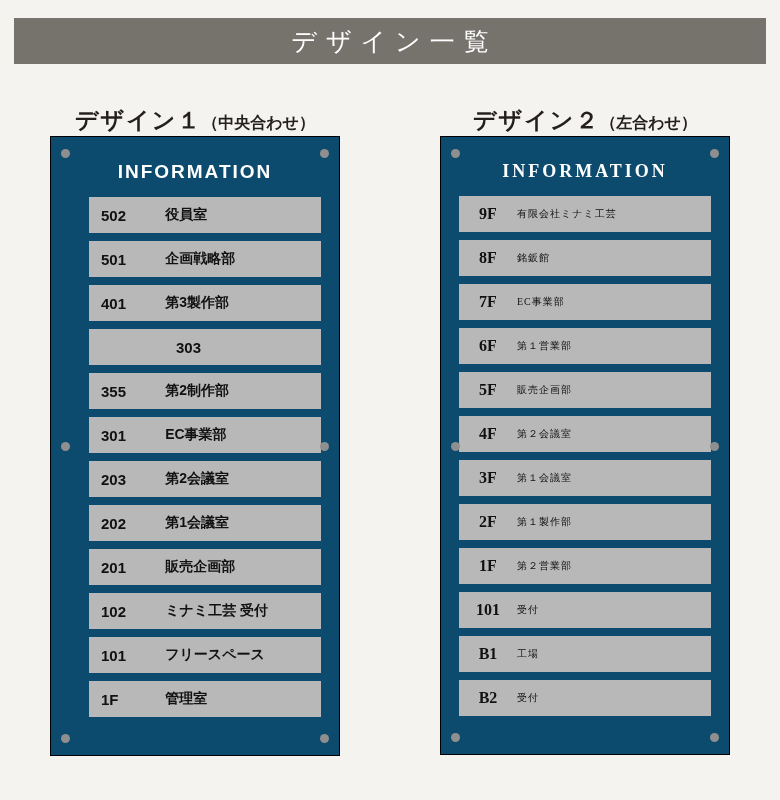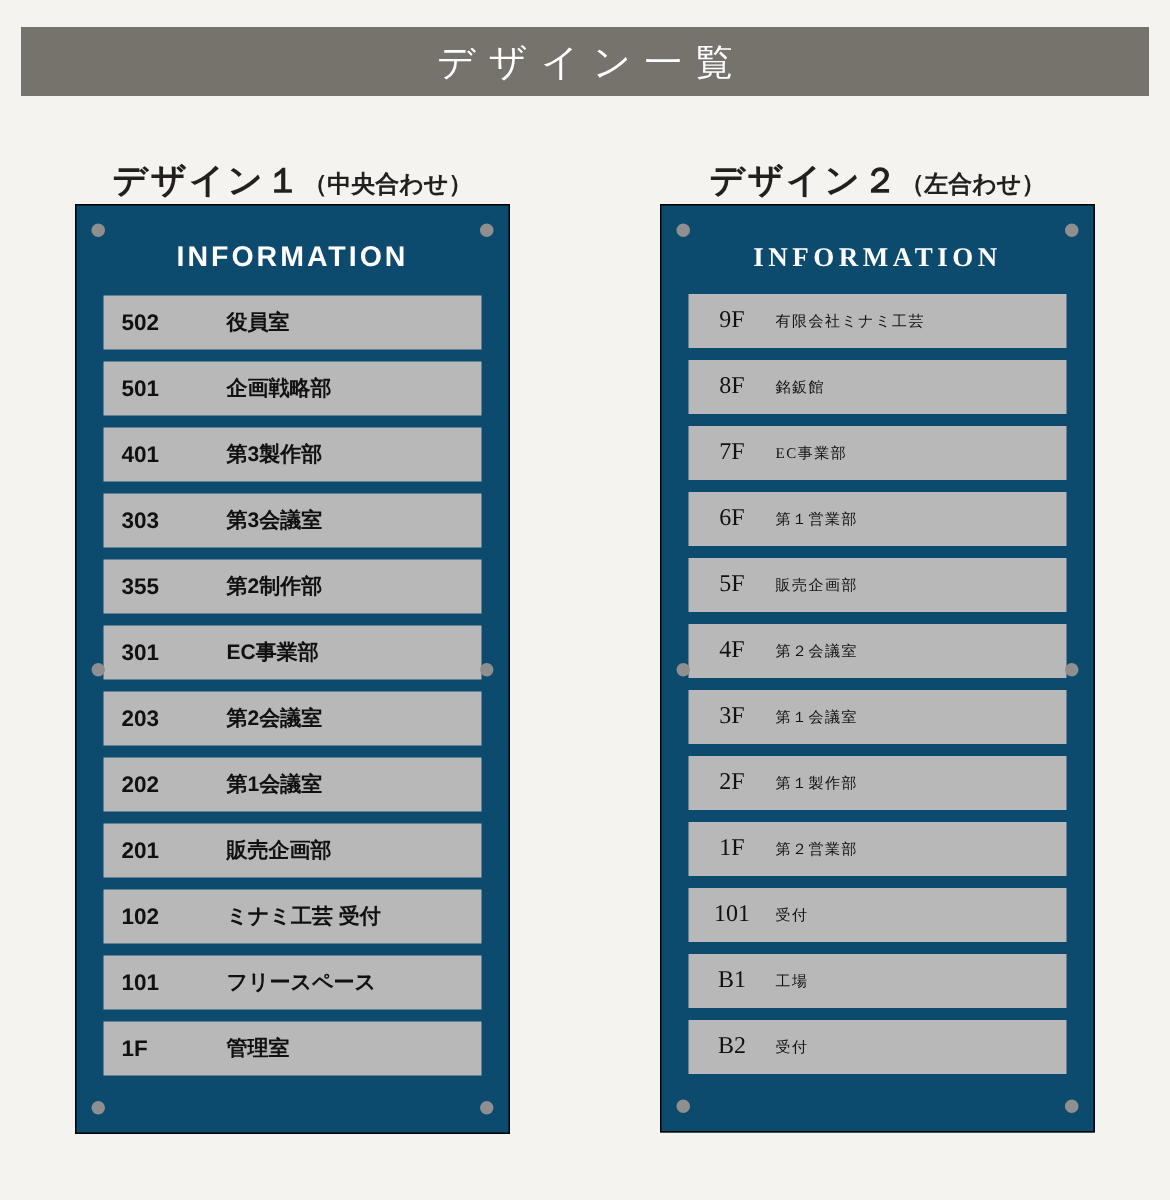--- a/index.html
+++ b/index.html
@@ -94,20 +94,21 @@
     height: 36px;
     margin-bottom: 8px;
     display: flex;
     align-items: center;
     color: #111;
     box-sizing: border-box;
   }
   .row.centered {
     justify-content: center;
     gap: 0;
+    margin-left: 20px;
   }
   .row.centered .rm {
     width: 70px;
     text-align: left;
     padding-left: 12px;
     font-size: 15px;
     font-weight: 700;
     font-family: "Liberation Sans", sans-serif;
   }
   .row.centered .nm {
@@ -116,21 +117,21 @@
     font-weight: 700;
     font-family: "Liberation Sans", sans-serif;
   }
   .row.left {
     font-family: "Liberation Serif", serif;
   }
   .row.left .rm {
     width: 58px;
     text-align: center;
     font-size: 16px;
-    font-weight: 400;
+    font-weight: 700;
     font-family: "Liberation Serif", serif;
   }
   .row.left .nm {
     flex: 1;
     text-align: left;
     font-size: 10px;
     font-weight: 400;
     font-family: "Liberation Serif", serif;
     letter-spacing: 1px;
   }
@@ -179,21 +180,20 @@
           <div class="row centered">
               <span class="rm">501</span>
               <span class="nm">企画戦略部</span>
             </div>
           <div class="row centered">
               <span class="rm">401</span>
               <span class="nm">第3製作部</span>
             </div>
           <div class="row centered">
               <span class="rm">303</span>
-              <span class="nm">第3会議室</span>
             </div>
           <div class="row centered">
               <span class="rm">355</span>
               <span class="nm">第2制作部</span>
             </div>
           <div class="row centered">
               <span class="rm">301</span>
               <span class="nm">EC事業部</span>
             </div>
           <div class="row centered">

